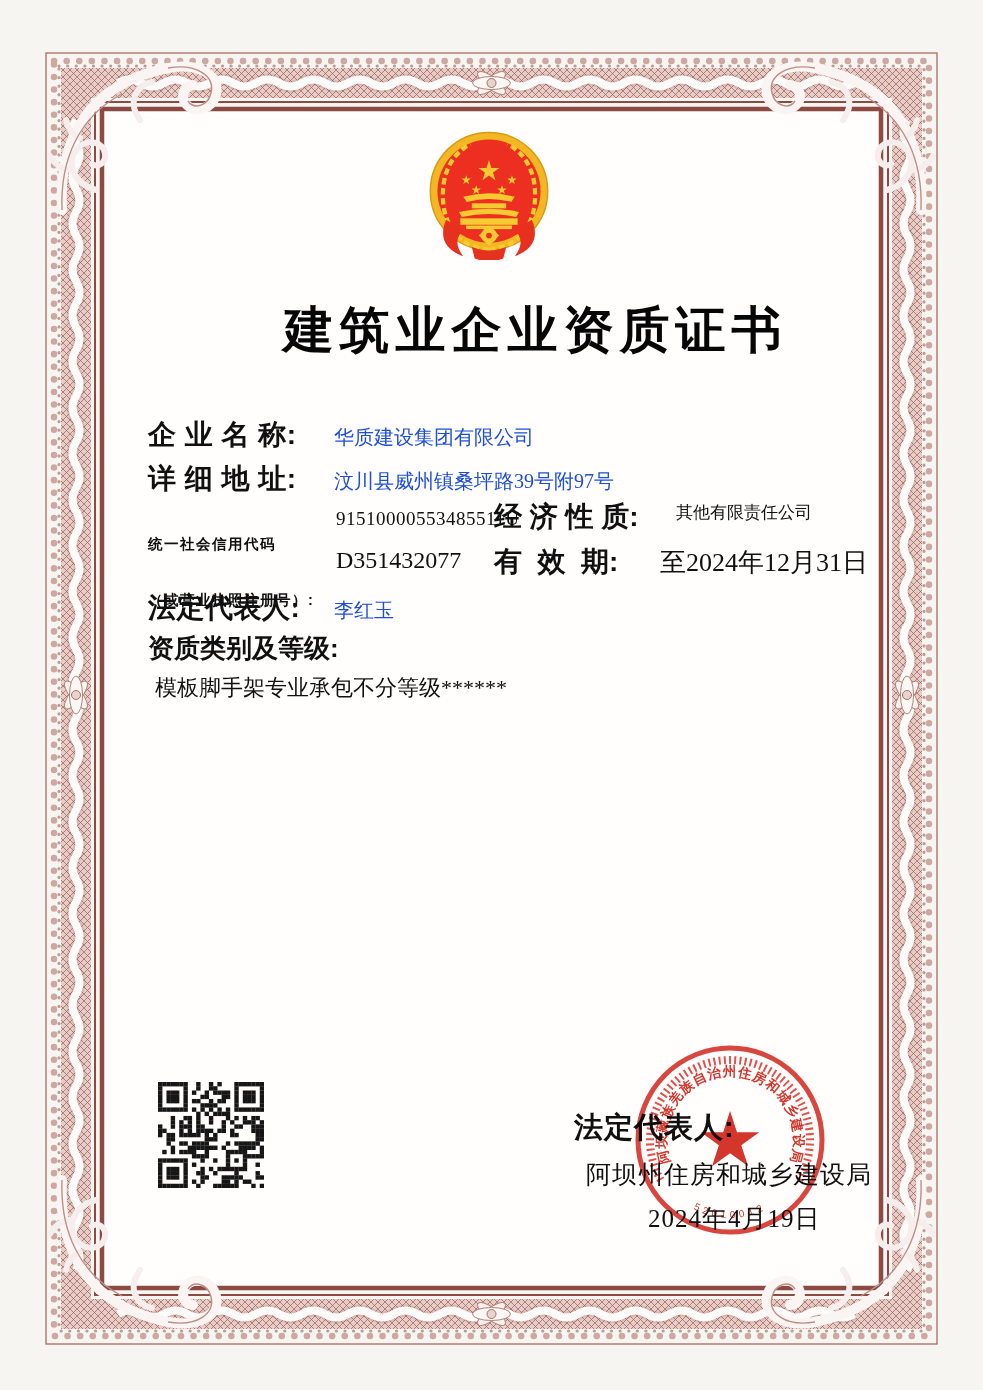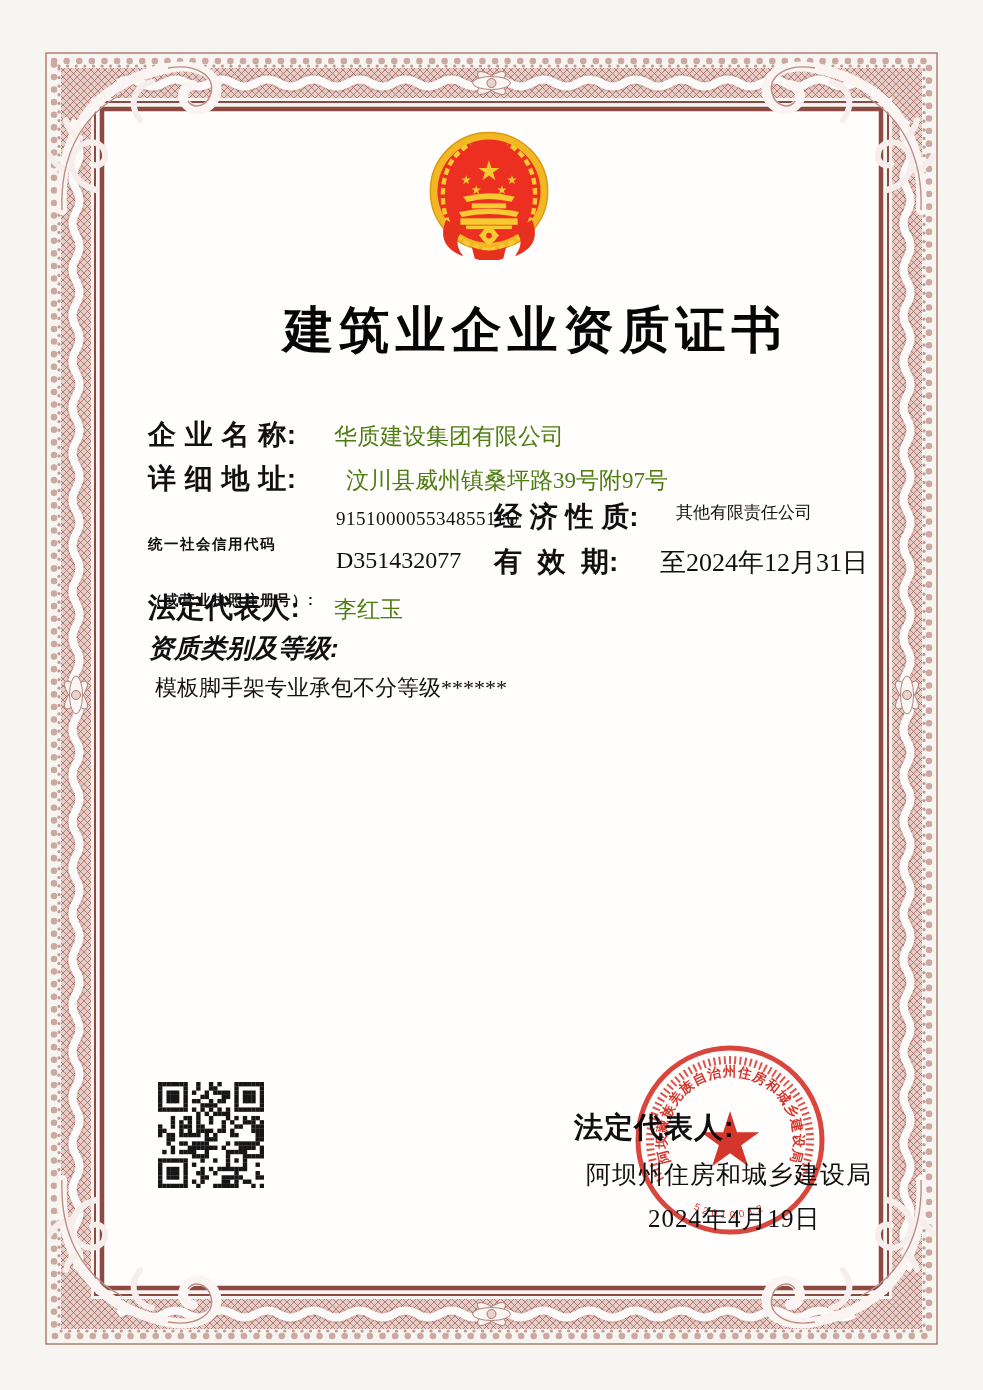--- a/index.html
+++ b/index.html
@@ -9,36 +9,36 @@
   .paper{position:absolute;left:104px;top:111px;right:104px;bottom:104px;background:#fffefd;}
   #border-svg{position:absolute;left:0;top:0;pointer-events:none;}
   
   .emblem{position:absolute;left:426px;top:128px;width:126px;height:132px;}
   
   .title{position:absolute;left:0;top:297px;width:983px;text-align:center;
          font-size:50px;font-weight:900;letter-spacing:6px;color:#060606;white-space:pre;margin-left:44px;}
   
   .row{position:absolute;left:148px;display:flex;align-items:baseline;white-space:pre;}
   .flabel{width:186px;flex:0 0 auto;font-size:28px;font-weight:800;letter-spacing:0.5px;}
-  .fvalue{font-family:"Liberation Serif","DejaVu Serif",serif;font-size:23px;color:#4d7c0f;}
-  .row1{top:416px;}.row2{top:460px;gap:12px;}.row5{top:589px;}
+  .fvalue{font-family:"Liberation Serif","DejaVu Serif",serif;font-size:20px;color:#1d4ed8;}
+  .row1{top:416px;}.row2{top:460px;}.row5{top:589px;}
   .row3{position:absolute;left:148px;top:495px;height:52px;width:740px;}
   .credit-label{position:absolute;left:0;top:2px;font-size:14.5px;font-weight:800;
                 line-height:1.3;letter-spacing:1.5px;white-space:pre;}
   .credit-value{position:absolute;left:188px;top:13px;font-family:"Liberation Serif","DejaVu Serif",serif;
                 font-size:19px;letter-spacing:0.5px;text-align:center;}
   .econ-label{position:absolute;left:346px;top:3px;font-size:28px;font-weight:800;white-space:pre;}
   .econ-value{position:absolute;left:528px;top:6px;font-family:"Liberation Serif","DejaVu Serif",serif;
               font-size:17px;}
   .row4{position:absolute;left:148px;top:543px;height:40px;width:760px;}
   .row4 .flabel{position:absolute;left:0;top:0;width:auto;}
   .cert-no{position:absolute;left:188px;top:4px;font-family:"Liberation Serif","DejaVu Serif",serif;font-size:24px;}
   .valid-label{position:absolute;left:346px;top:0;font-size:28px;font-weight:800;white-space:pre;}
   .valid-value{position:absolute;left:512px;top:2px;font-family:"Liberation Serif","DejaVu Serif",serif;font-size:26px;}
-  .qual-label{position:absolute;left:148px;top:631px;font-size:26px;font-weight:800;font-style:italic;}
+  .qual-label{position:absolute;left:148px;top:631px;font-size:26px;font-weight:800;}
   .qual-line{position:absolute;left:155px;top:673px;font-family:"Liberation Serif","DejaVu Serif",serif;font-size:22px;}
   
   #qr{position:absolute;left:158px;top:1082px;width:106px;height:106px;}
   .issuer-label{position:absolute;left:574px;top:1108px;font-size:29px;font-weight:800;letter-spacing:1px;}
   .issuer-authority{position:absolute;left:586px;top:1158px;font-family:"Liberation Serif","DejaVu Serif",serif;
                     font-size:25px;letter-spacing:1px;}
   .issue-date{position:absolute;left:648px;top:1202px;font-family:"Liberation Serif","DejaVu Serif",serif;
               font-size:25px;letter-spacing:1px;}
   #seal{position:absolute;left:628px;top:1038px;width:204px;height:204px;
         mix-blend-mode:multiply;opacity:0.93;}

